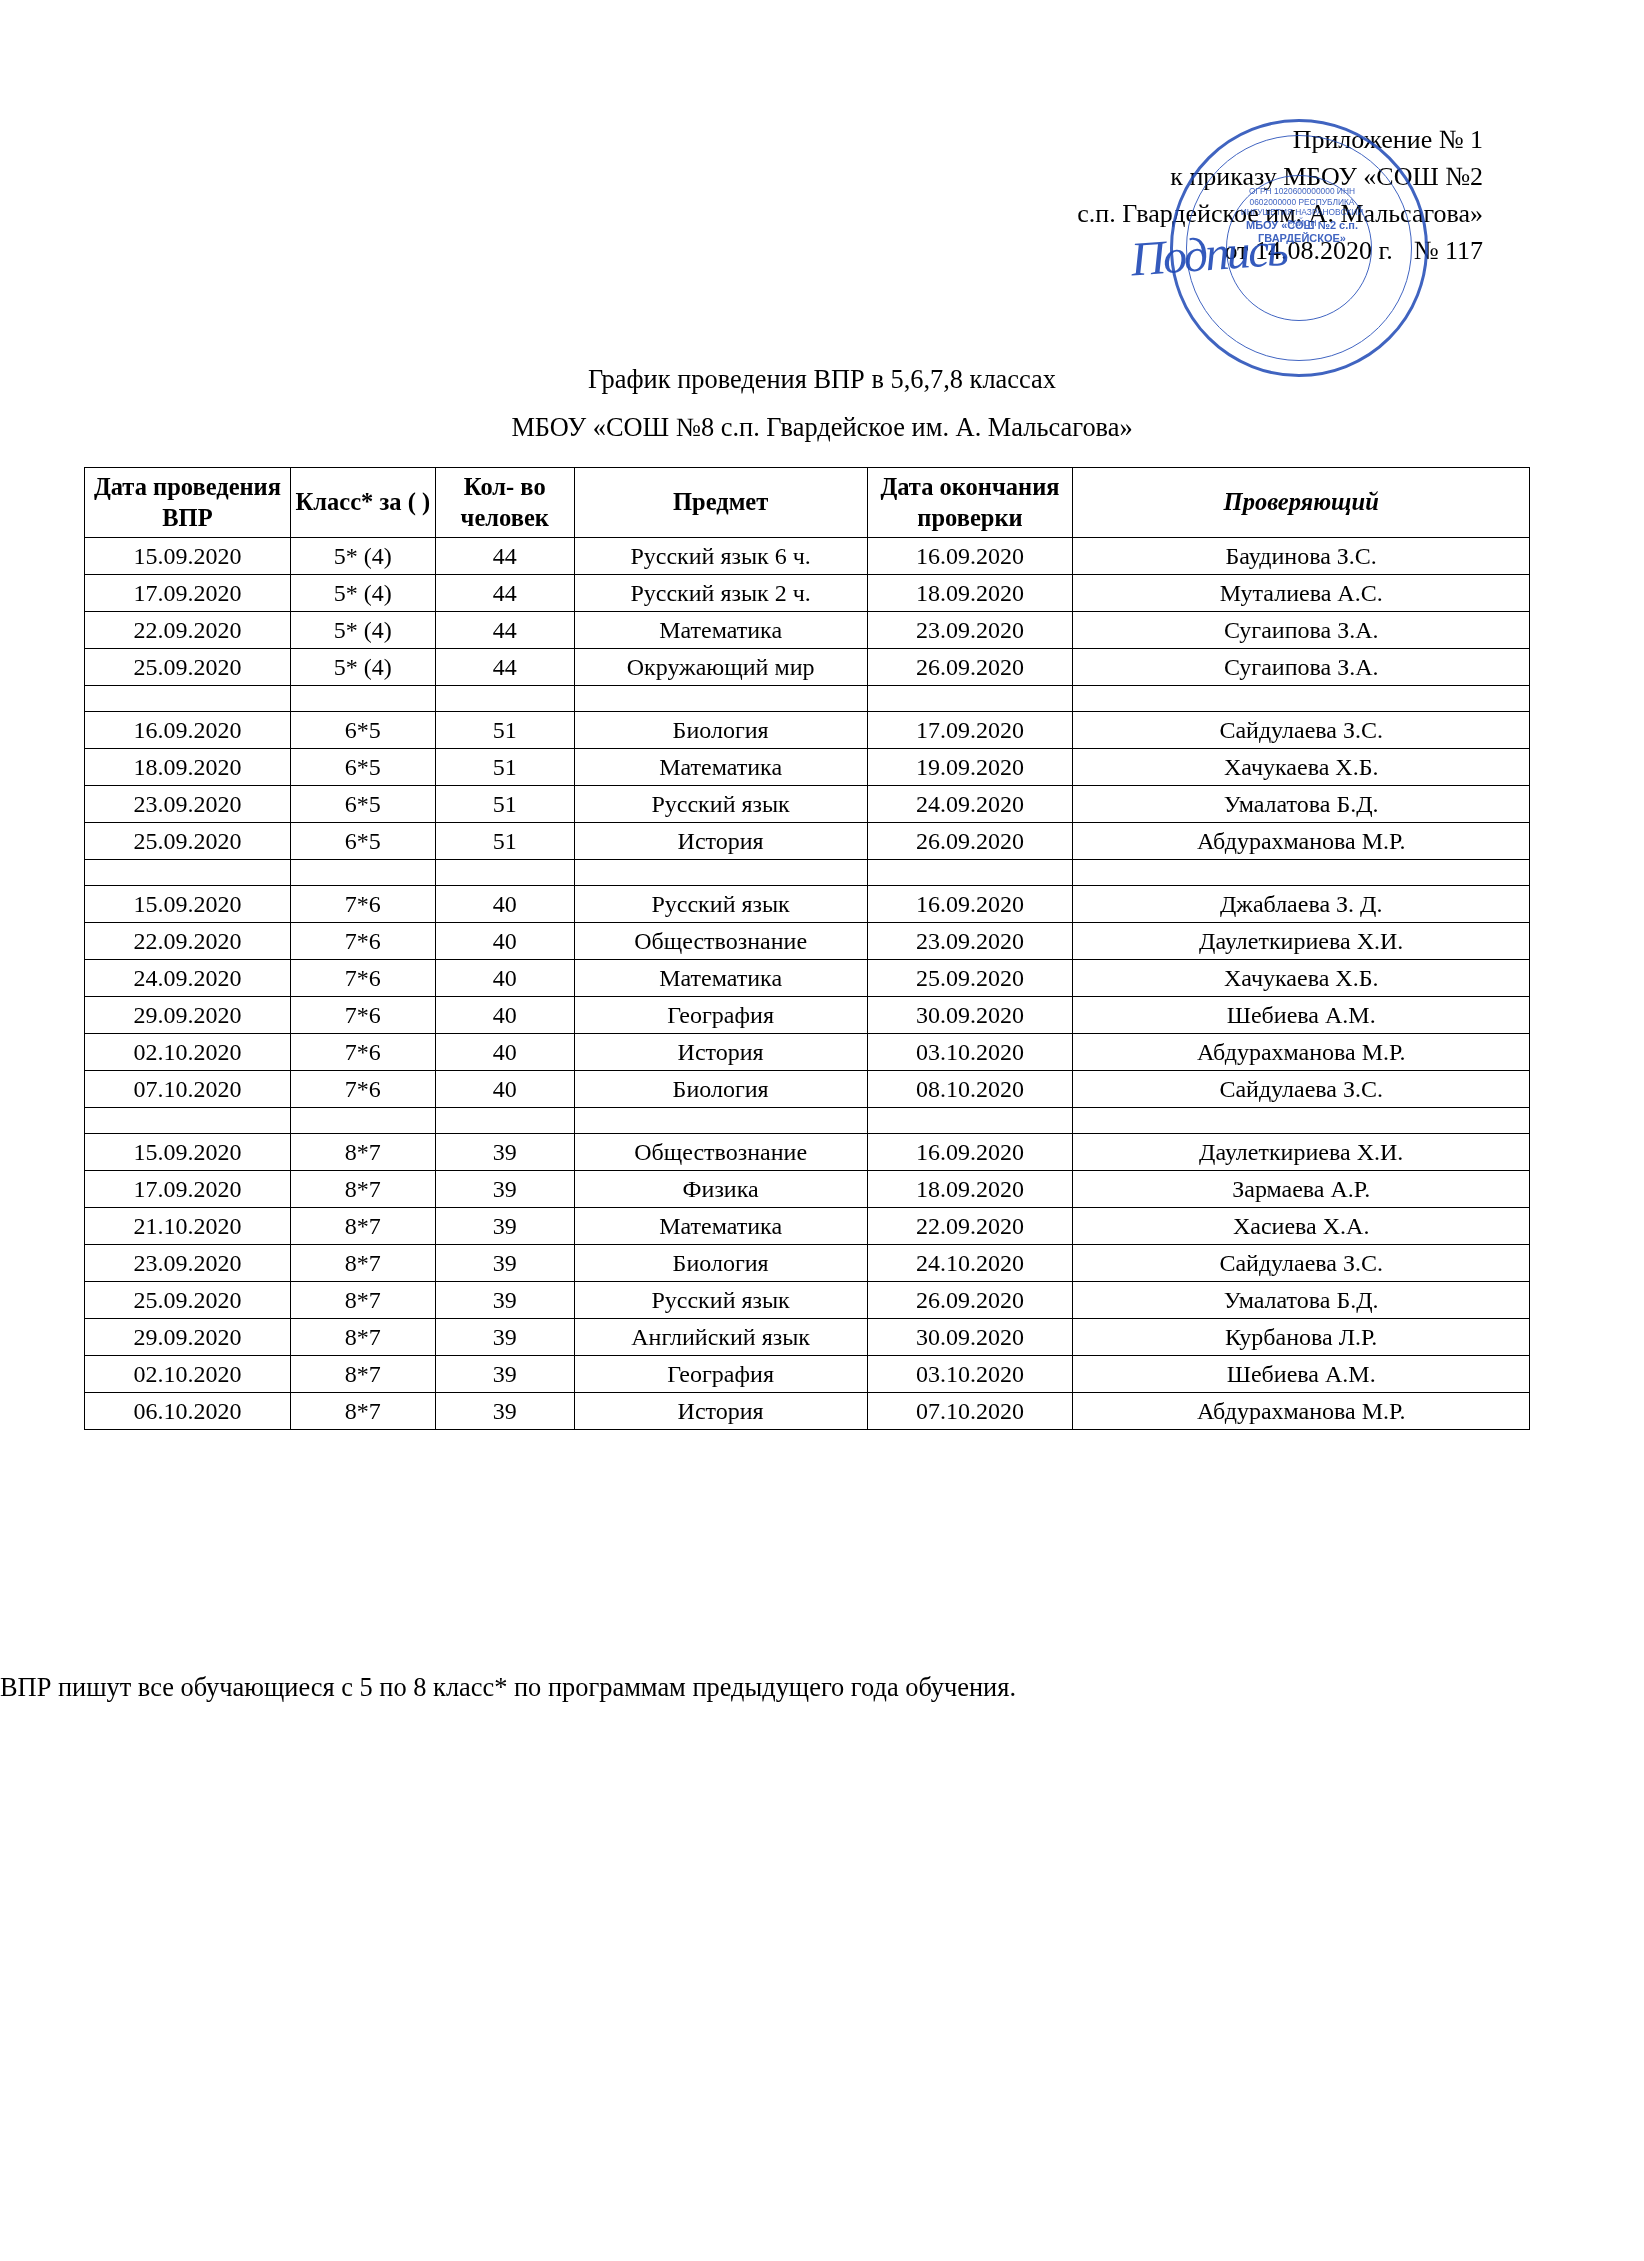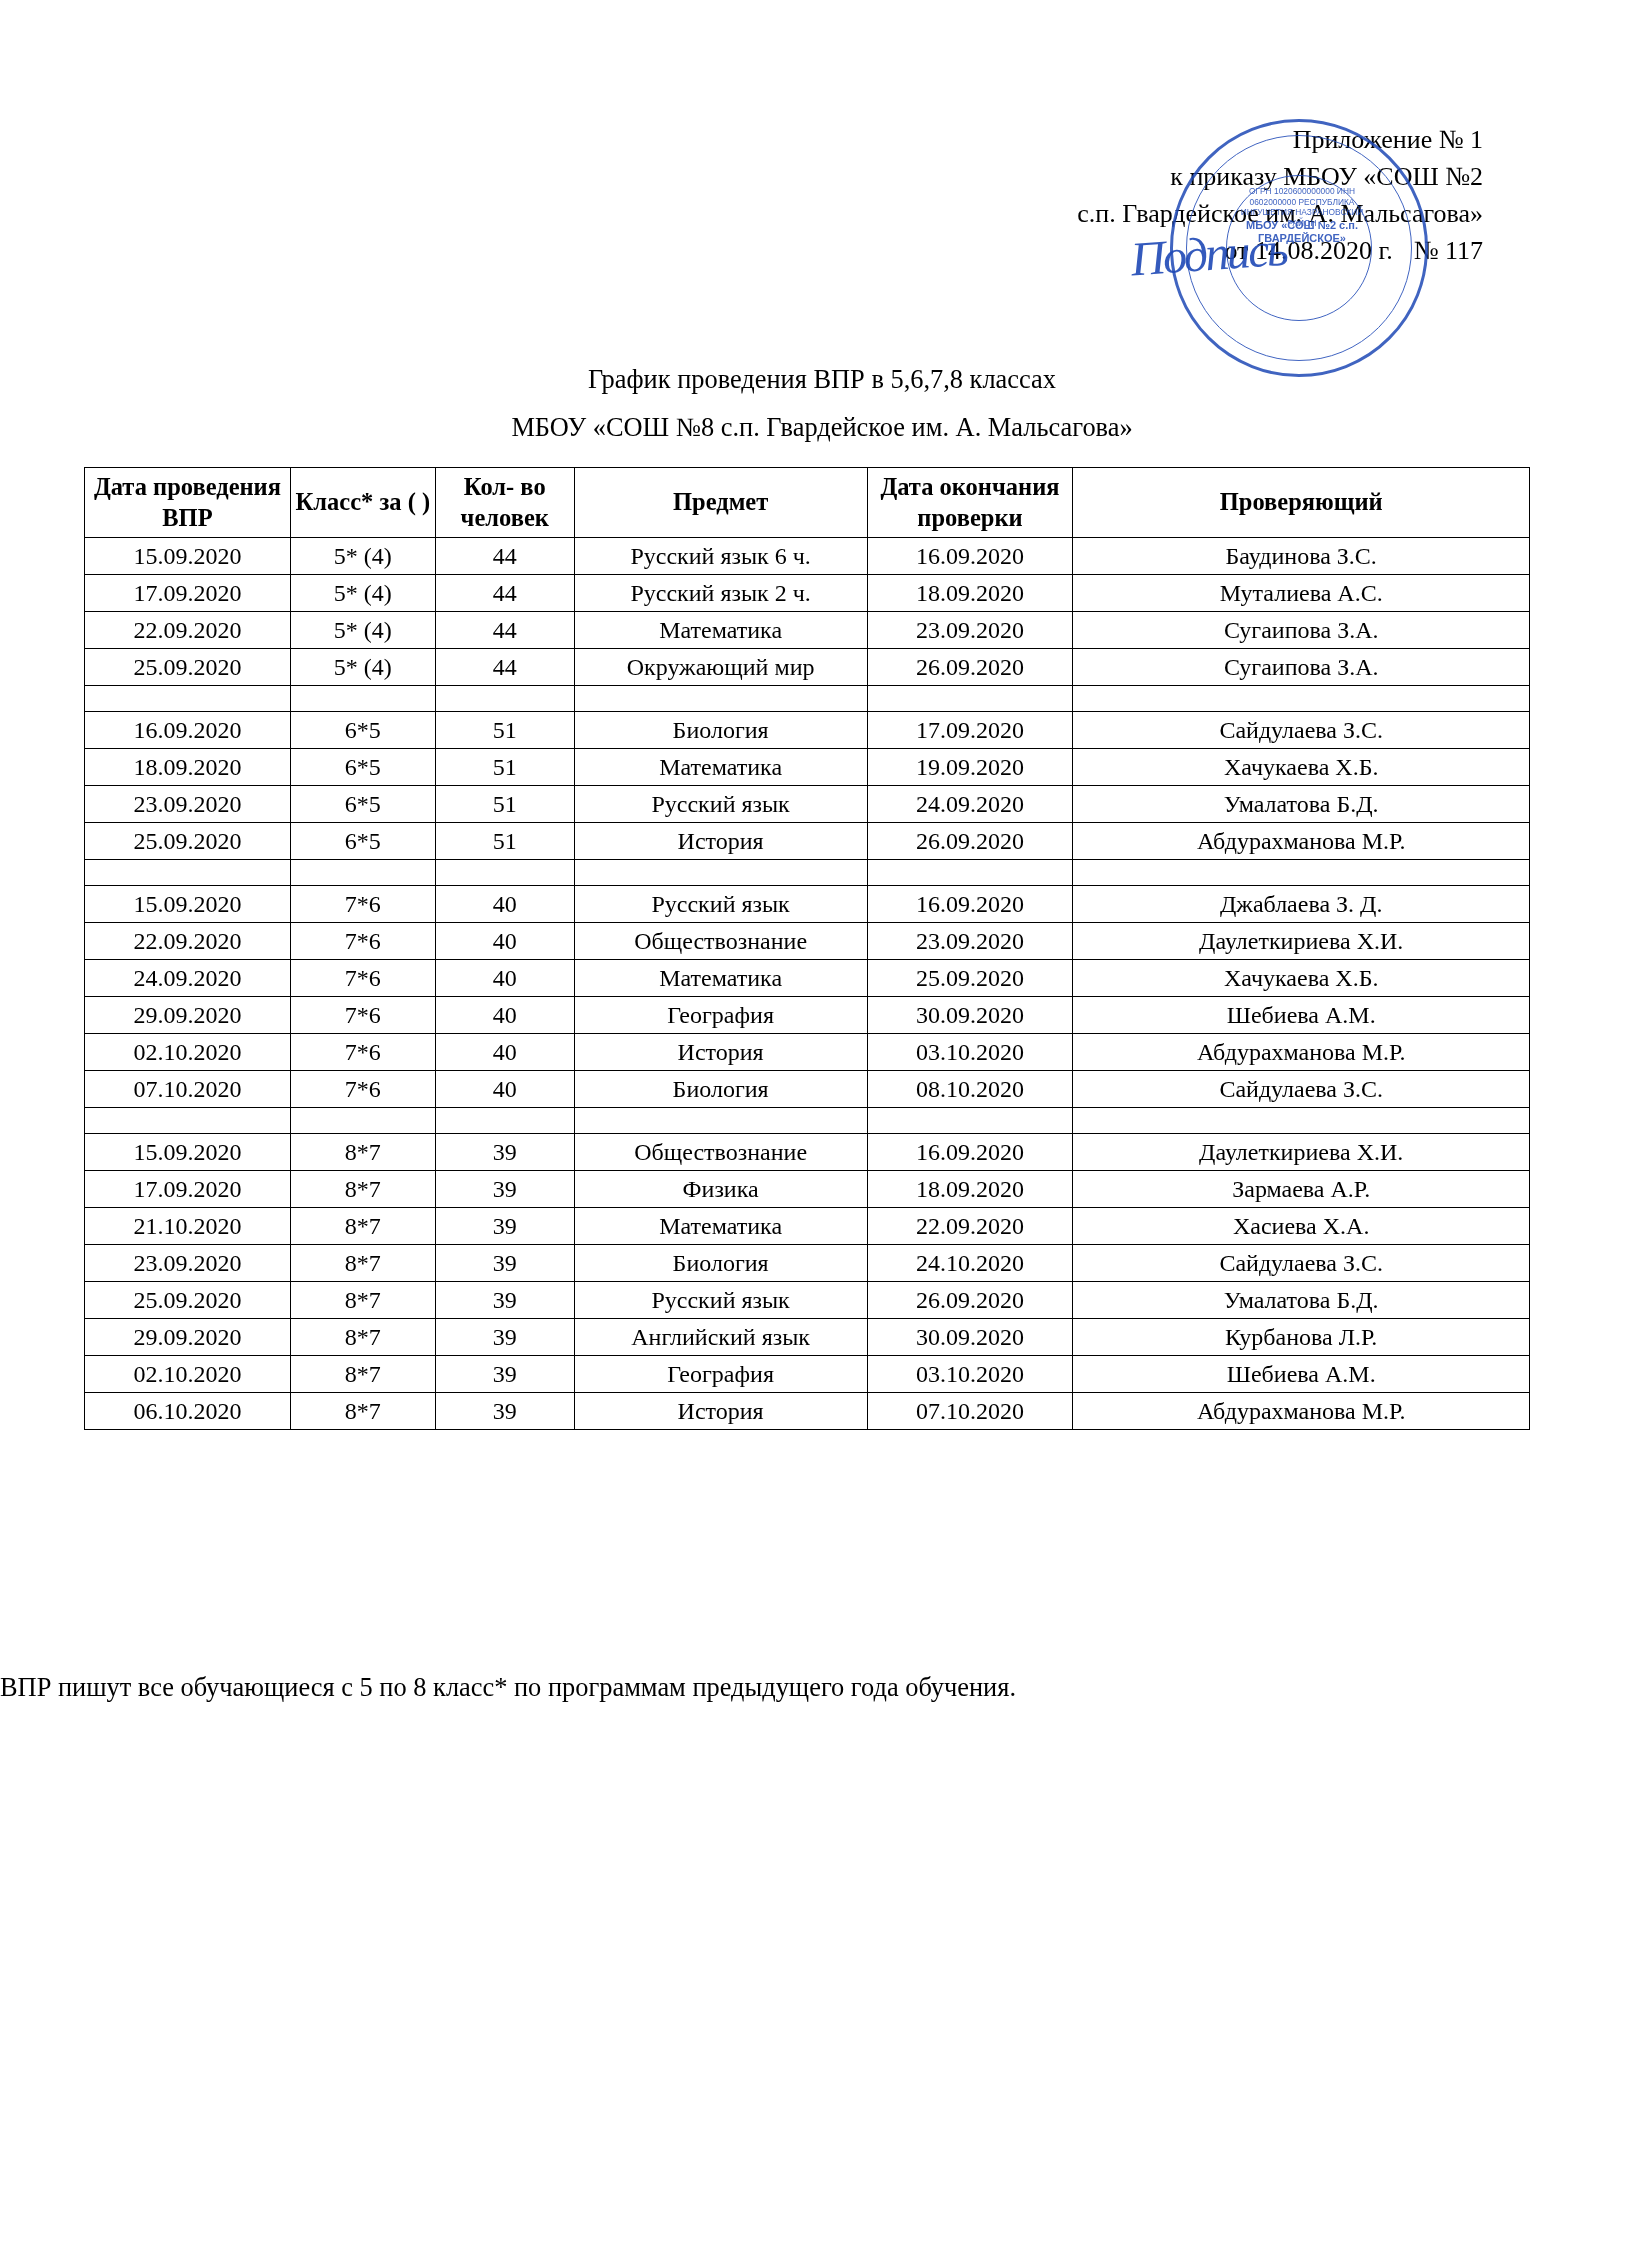--- a/index.html
+++ b/index.html
@@ -160,21 +160,21 @@
     font-weight: bold;
     font-size: 24.5px;
     line-height: 1.25;
     padding: 3.9px 3.9px;
   }
   .col-date    { width: 206px; }
   .col-class   { width: 145px; }
   .col-count   { width: 139px; }
   .col-subject { width: 293px; }
   .col-enddate { width: 206px; }
-  .col-checker { width: 457px; }
+  .col-checker { width: 457px; font-style: italic; }
 
   tr.spacer td {
     height: 26px;
   }
   td.blank {
     border-left: 1.3px solid #000;
     border-right: 1.3px solid #000;
     border-top: none;
     border-bottom: none;
   }

